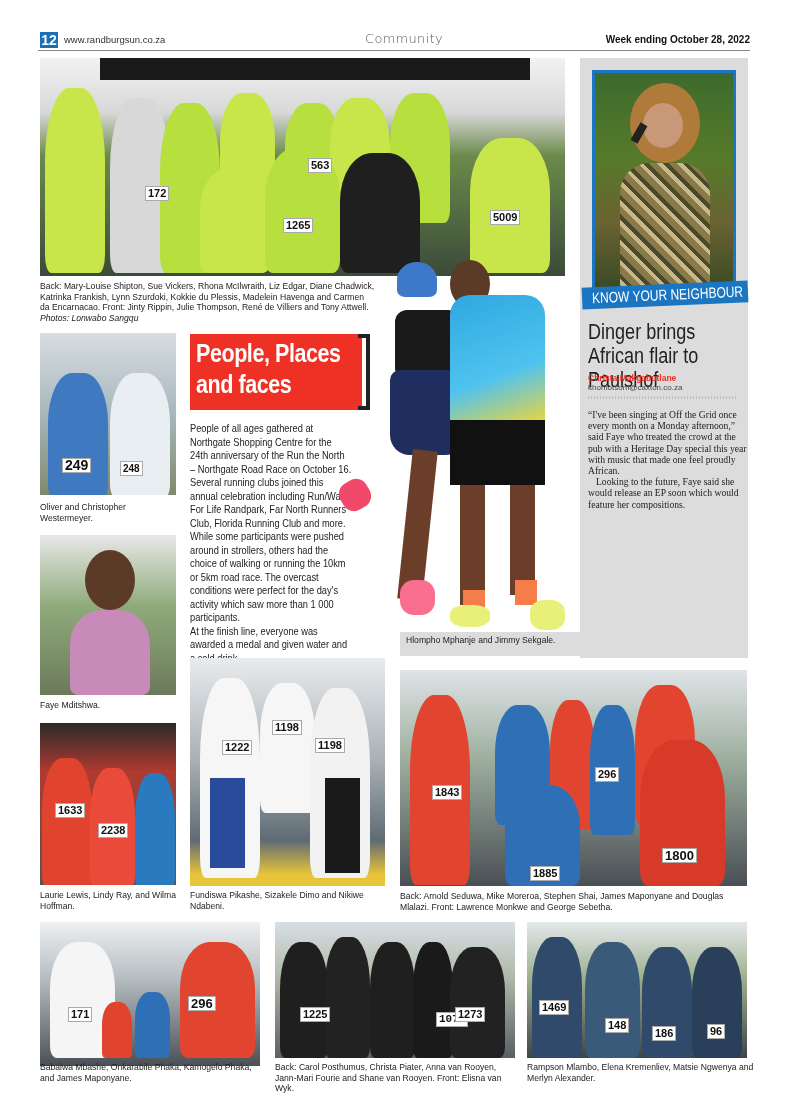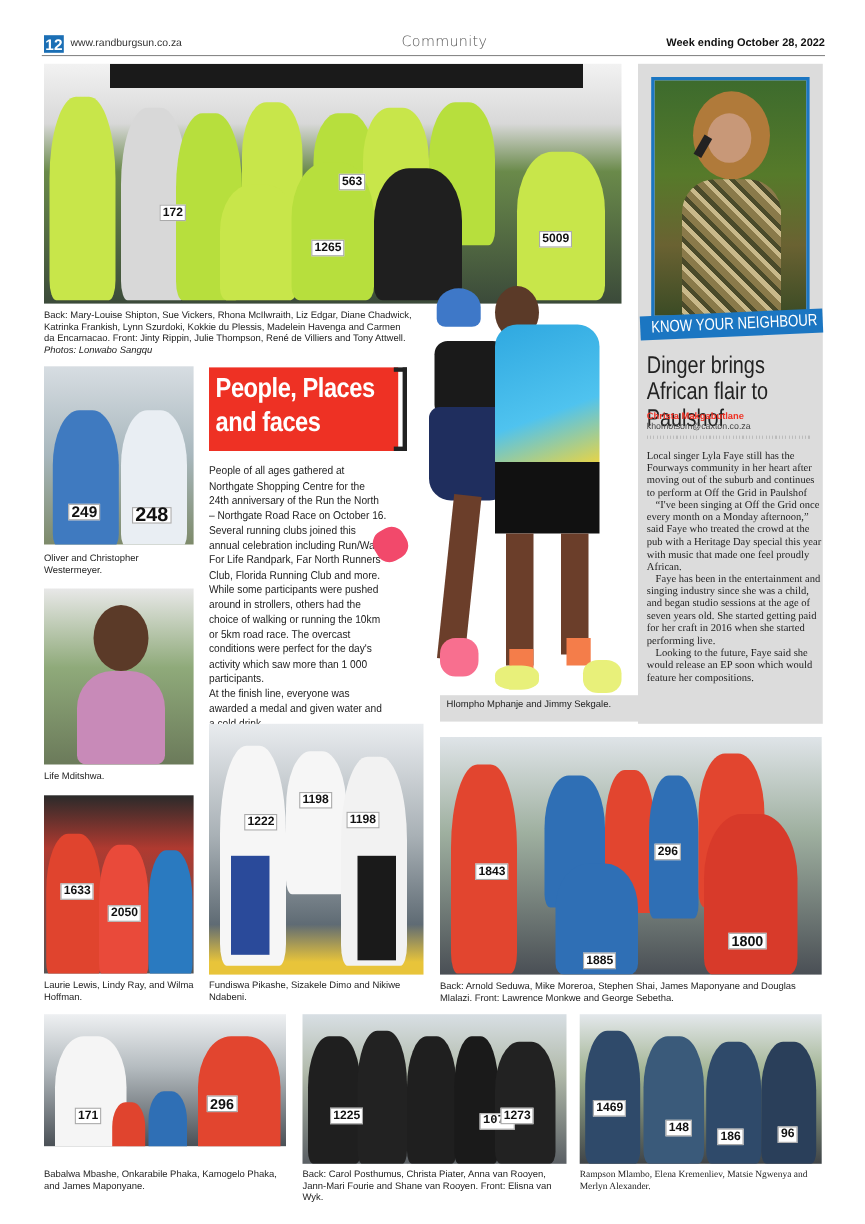--- a/index.html
+++ b/index.html
@@ -67,29 +67,29 @@
 </div>
 <div class="cap" style="left:40px;top:281px;width:335px;">
   <span>Back: Mary-Louise Shipton, Sue Vickers, Rhona McIlwraith, Liz Edgar, Diane Chadwick, Katrinka Frankish, Lynn Szurdoki, Kokkie du Plessis, Madelein Havenga and Carmen da Encarnacao. Front: Jinty Rippin, Julie Thompson, René de Villiers and Tony Attwell.</span><br>
   <i>Photos: Lonwabo Sangqu</i>
 </div>
 
 <div class="photo" style="left:40px;top:333px;width:136px;height:162px;background:linear-gradient(180deg,#d7dde2,#a8b7bd 50%,#7d8a6a);">
   <div class="shape" style="left:8px;top:40px;width:60px;height:125px;background:#3f7ac0;"></div>
   <div class="shape" style="left:70px;top:40px;width:60px;height:125px;background:#e9eef3;"></div>
   <div class="bib" style="left:22px;top:125px;font-size:14px;">249</div>
-  <div class="bib" style="left:80px;top:128px;font-size:18px;">248</div>
+  <div class="bib" style="left:80px;top:128px;font-size:10px;">248</div>
 </div>
 <div class="cap" style="left:40px;top:502px;width:136px;">Oliver and Christopher Westermeyer.</div>
 
 <div class="photo" style="left:40px;top:535px;width:136px;height:160px;background:linear-gradient(180deg,#e8e8e8,#8faa7a 45%,#6b7a5a);">
   <div class="shape" style="left:45px;top:15px;width:50px;height:60px;background:#5b3a28;border-radius:50%;"></div>
   <div class="shape" style="left:30px;top:75px;width:80px;height:85px;background:#c88ab8;"></div>
 </div>
-<div class="cap" style="left:40px;top:700px;width:136px;">Life Mditshwa.</div>
+<div class="cap" style="left:40px;top:700px;width:136px;">Faye Mditshwa.</div>
 
 <div class="abs headline-box">
   <div class="txt">
     <div>People, Places</div>
     <div>and faces</div>
   </div>
 </div>
 <div class="abs headline-bracket"></div>
 
 <div class="abs intro">
@@ -125,32 +125,30 @@
   <div class="abs" style="left:40px;top:50px;width:8px;height:20px;background:#222;transform:rotate(30deg);"></div>
 </div>
 <div class="abs kyn-banner">
   <span>KNOW YOUR NEIGHBOUR</span>
 </div>
 <div class="abs side-title">Dinger brings African flair to Paulshof</div>
 <div class="abs side-author">Christa Makgabutlane</div>
 <div class="abs side-email">khomotsom@caxton.co.za</div>
 <div class="abs side-dots"></div>
 <div class="abs side-body">
-  <p>Local singer Lyla Faye still has the Fourways community in her heart after moving out of the suburb and continues to perform at Off the Grid in Paulshof</p>
   <p>“I've been singing at Off the Grid once every month on a Monday afternoon,” said Faye who treated the crowd at the pub with a Heritage Day special this year with music that made one feel proudly African.</p>
-  <p>Faye has been in the entertainment and singing industry since she was a child, and began studio sessions at the age of seven years old. She started getting paid for her craft in 2016 when she started performing live.</p>
   <p>Looking to the future, Faye said she would release an EP soon which would feature her compositions.</p>
 </div>
 
 <div class="photo" style="left:40px;top:723px;width:136px;height:162px;background:linear-gradient(180deg,#2a2a2a,#b03a30 30%,#555 100%);">
   <div class="shape" style="left:2px;top:35px;width:50px;height:130px;background:#e0442e;"></div>
   <div class="shape" style="left:50px;top:45px;width:45px;height:120px;background:#e94a3a;"></div>
   <div class="shape" style="left:95px;top:50px;width:40px;height:115px;background:#2a7ac0;"></div>
   <div class="bib" style="left:15px;top:80px;">1633</div>
-  <div class="bib" style="left:58px;top:100px;">2050</div>
+  <div class="bib" style="left:58px;top:100px;">2238</div>
 </div>
 <div class="cap" style="left:40px;top:890px;width:136px;">Laurie Lewis, Lindy Ray, and Wilma Hoffman.</div>
 
 <div class="photo" style="left:190px;top:658px;width:195px;height:228px;background:linear-gradient(180deg,#e9ecef,#a8b0b5 45%,#5f6b74 80%,#e8c43a 95%);">
   <div class="shape" style="left:10px;top:20px;width:60px;height:200px;background:#f6f6f6;"></div>
   <div class="shape" style="left:70px;top:25px;width:55px;height:130px;background:#f6f6f6;"></div>
   <div class="shape" style="left:120px;top:30px;width:60px;height:190px;background:#f2f2f2;"></div>
   <div class="abs" style="left:20px;top:120px;width:35px;height:90px;background:#2a4a9a;"></div>
   <div class="abs" style="left:135px;top:120px;width:35px;height:95px;background:#1a1a1a;"></div>
   <div class="bib" style="left:32px;top:82px;">1222</div>
@@ -167,21 +165,21 @@
   <div class="shape" style="left:235px;top:15px;width:60px;height:140px;background:#e2452f;"></div>
   <div class="shape" style="left:240px;top:70px;width:85px;height:146px;background:#d83a2a;"></div>
   <div class="shape" style="left:105px;top:115px;width:75px;height:101px;background:#2f6fb5;"></div>
   <div class="bib" style="left:32px;top:115px;">1843</div>
   <div class="bib" style="left:195px;top:97px;">296</div>
   <div class="bib" style="left:262px;top:178px;font-size:13px;">1800</div>
   <div class="bib" style="left:130px;top:196px;">1885</div>
 </div>
 <div class="cap" style="left:400px;top:891px;width:347px;">Back: Arnold Seduwa, Mike Moreroa, Stephen Shai, James Maponyane and Douglas Mlalazi. Front: Lawrence Monkwe and George Sebetha.</div>
 
-<div class="photo" style="left:40px;top:922px;width:220px;height:120px;background:linear-gradient(180deg,#eef0f2,#b5bcc0 40%,#4a5056);">
+<div class="photo" style="left:40px;top:922px;width:220px;height:144px;background:linear-gradient(180deg,#eef0f2,#b5bcc0 40%,#4a5056);">
   <div class="shape" style="left:10px;top:20px;width:65px;height:116px;background:#f5f5f5;"></div>
   <div class="shape" style="left:62px;top:80px;width:30px;height:56px;background:#e0442e;"></div>
   <div class="shape" style="left:95px;top:70px;width:35px;height:66px;background:#2f6fb5;"></div>
   <div class="shape" style="left:140px;top:20px;width:75px;height:116px;background:#e2452f;"></div>
   <div class="bib" style="left:28px;top:85px;">171</div>
   <div class="bib" style="left:148px;top:74px;font-size:13px;">296</div>
 </div>
 <div class="cap" style="left:40px;top:1062px;width:225px;">Babalwa Mbashe, Onkarabile Phaka, Kamogelo Phaka, and James Maponyane.</div>
 
 <div class="photo" style="left:275px;top:922px;width:240px;height:136px;background:linear-gradient(180deg,#d8dfe4,#b0b9a9 40%,#5a5f64);">
@@ -199,13 +197,13 @@
 <div class="photo" style="left:527px;top:922px;width:220px;height:136px;background:linear-gradient(180deg,#e4e8ec,#9fb28f 40%,#3f4448);">
   <div class="shape" style="left:5px;top:15px;width:50px;height:121px;background:#2f4a6a;"></div>
   <div class="shape" style="left:58px;top:20px;width:55px;height:116px;background:#3a5a7a;"></div>
   <div class="shape" style="left:115px;top:25px;width:50px;height:111px;background:#2f4a6a;"></div>
   <div class="shape" style="left:165px;top:25px;width:50px;height:111px;background:#2a3f5a;"></div>
   <div class="bib" style="left:12px;top:78px;">1469</div>
   <div class="bib" style="left:78px;top:96px;">148</div>
   <div class="bib" style="left:125px;top:104px;">186</div>
   <div class="bib" style="left:180px;top:102px;">96</div>
 </div>
-<div class="cap" style="left:527px;top:1062px;width:230px;font-family:Liberation Serif, serif;">Rampson Mlambo, Elena Kremenliev, Matsie Ngwenya and Merlyn Alexander.</div>
+<div class="cap" style="left:527px;top:1062px;width:230px;">Rampson Mlambo, Elena Kremenliev, Matsie Ngwenya and Merlyn Alexander.</div>
 
 </body></html>

